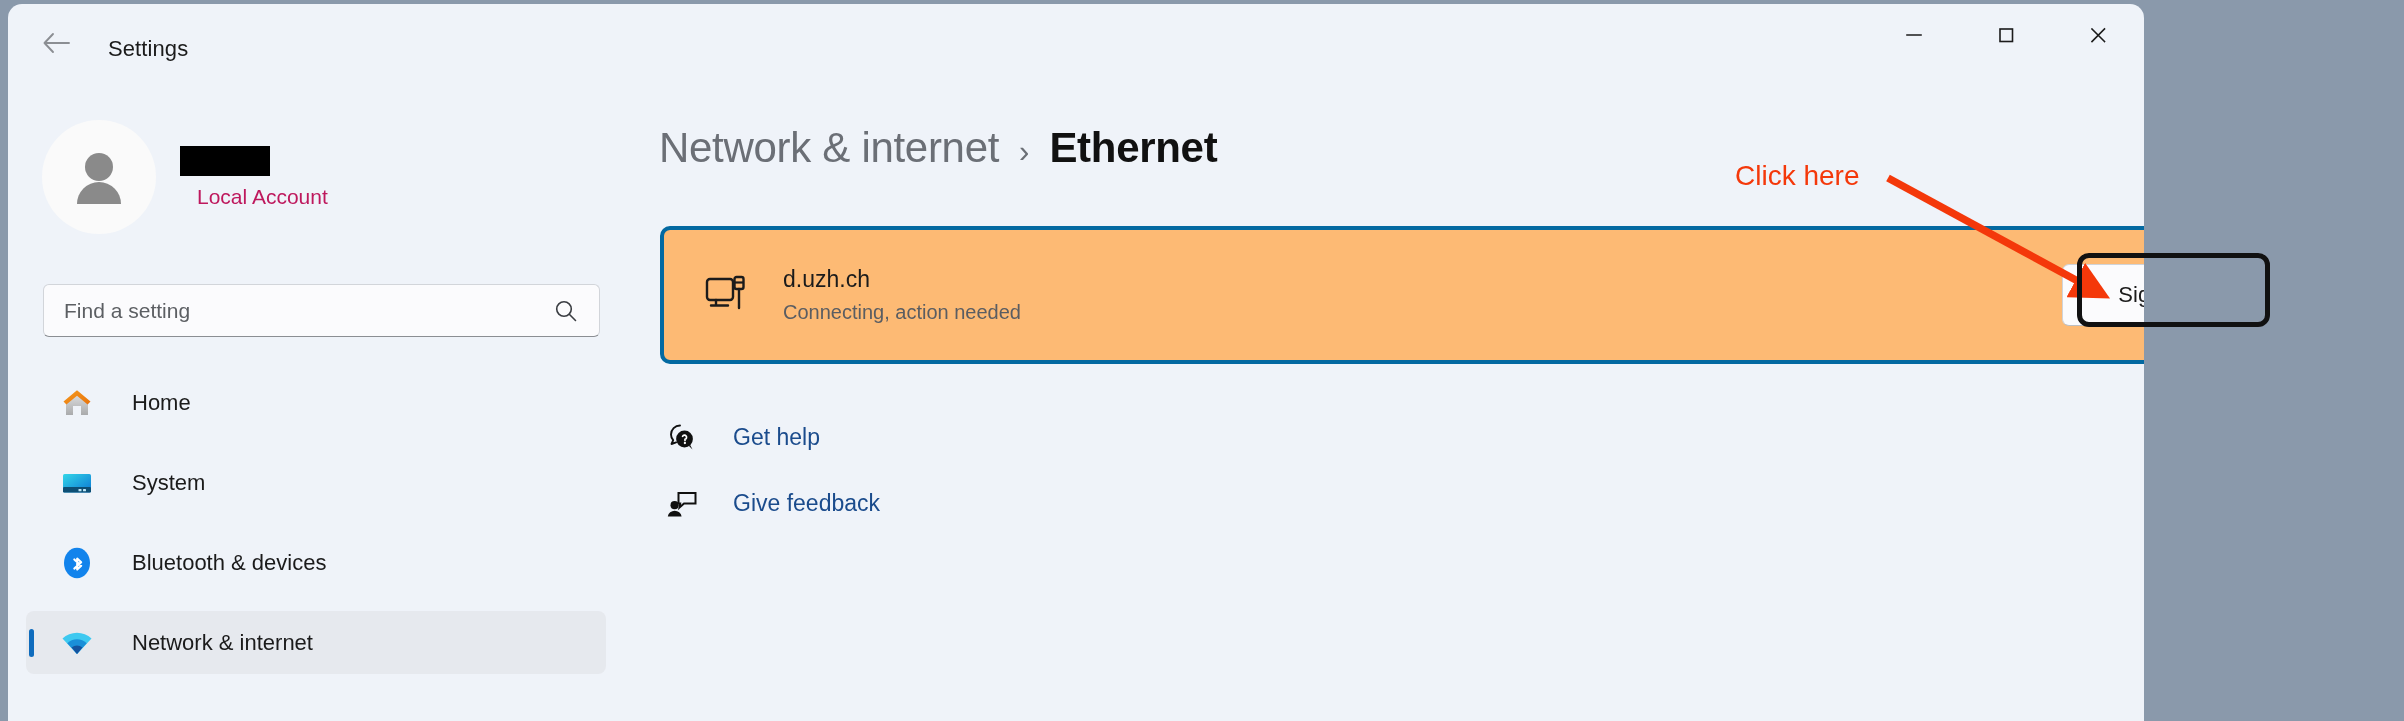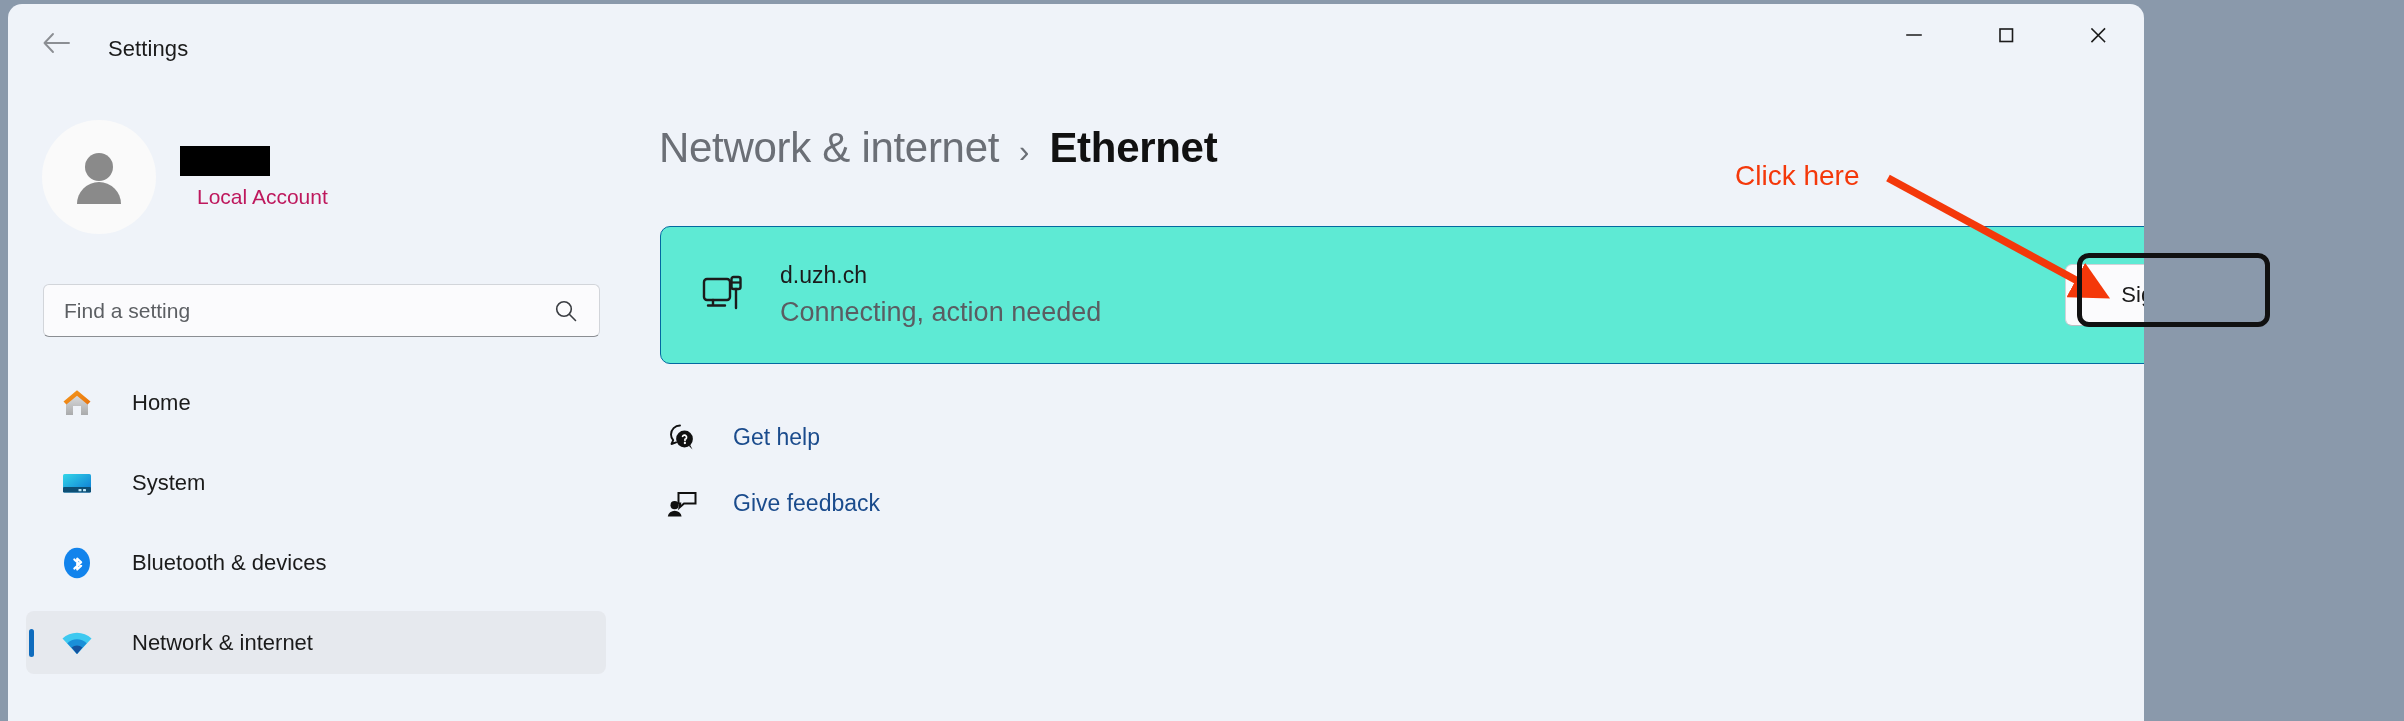--- a/index.html
+++ b/index.html
@@ -136,32 +136,32 @@
     margin: 0 20px;
   }
   .crumb-current {
     font-size: 42px; color: #111; font-weight: bold;
     letter-spacing: -.3px;
   }
 
   .card {
     position: absolute; left: 49px; top: 150px;
     width: 1698px; height: 138px;
-    background: #5eead4;
-    border: 1px solid #0369a1;
+    background: #fdba74;
+    border: 4px solid #0369a1;
     border-radius: 10px;
     display: flex; align-items: center;
   }
   .card-icon {
     width: 56px; margin-left: 36px; flex-shrink: 0;
     display: flex; align-items: center; justify-content: center;
   }
   .card-text { margin-left: 27px; flex: 1; }
   .card-title { font-size: 23px; color: #1b1b1b; }
-  .card-sub { font-size: 27px; color: #5a5d62; margin-top: 8px; }
+  .card-sub { font-size: 20px; color: #5a5d62; margin-top: 8px; }
 
   .signin-btn {
     margin-right: 30px;
     min-width: 180px; height: 62px;
     padding: 0 32px;
     background: #fbfbfd;
     border: 1px solid #d0d3d8;
     border-bottom-color: #bcbfc4;
     border-radius: 7px;
     font-family: inherit;

